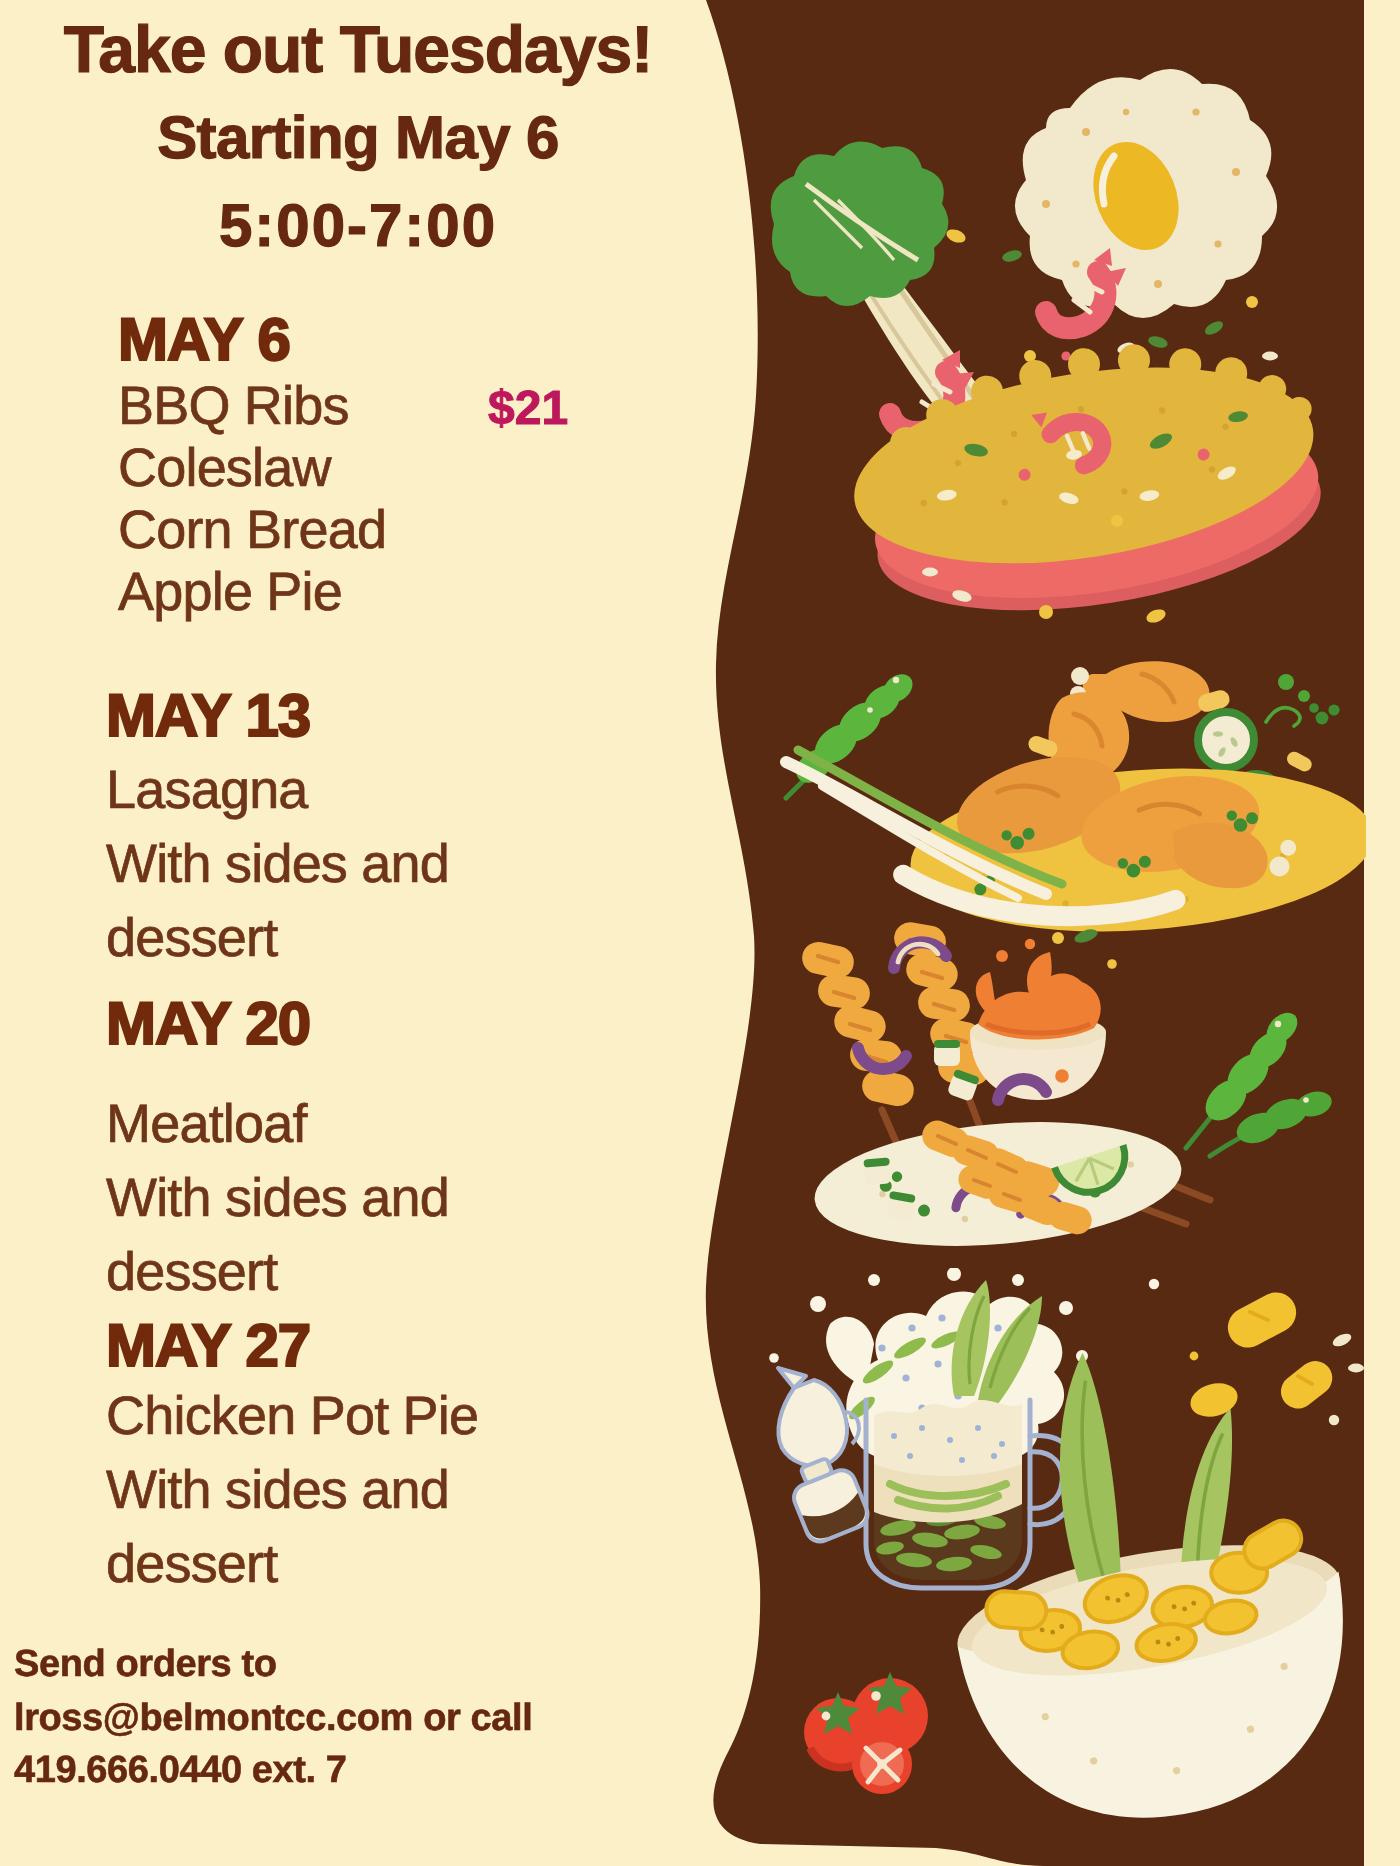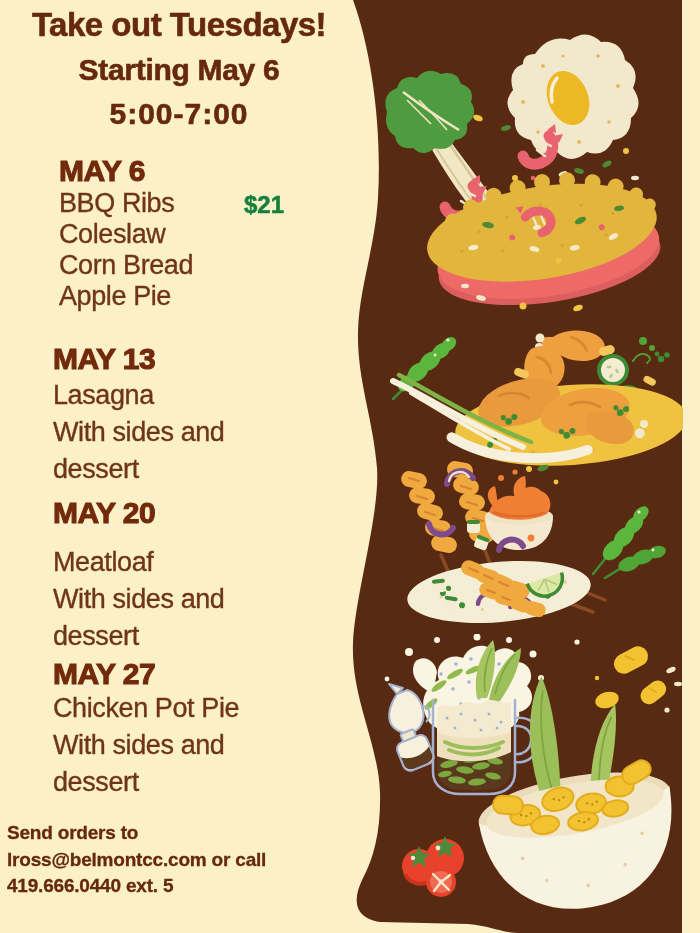--- a/index.html
+++ b/index.html
@@ -24,21 +24,21 @@
   }
   .menu-section .item{
     font-size:27px;font-weight:400;color:#6F3519;letter-spacing:-0.4px;
     -webkit-text-stroke:0.35px currentColor;
   }
   .s1{left:59px;top:154px;}
   .s1 .day{line-height:34px;}
   .s1 .item{display:block;line-height:31px;}
   .s1 .line-row{position:relative;}
   .price{
-    position:absolute;left:185px;top:3px;font-size:24px;font-weight:700;color:#15803d;
+    position:absolute;left:185px;top:3px;font-size:24px;font-weight:700;color:#be185d;
     -webkit-text-stroke:0.5px currentColor;
   }
   .s2{left:53px;top:341px;}
   .s3{left:53px;top:495px;}
   .s4{left:53px;top:658px;}
   .s2 .item,.s3 .item,.s4 .item{display:block;line-height:37px;}
   .s3 .day{margin-bottom:13px;}
   .s4 .day{line-height:32px;}
 
   .footer{position:absolute;left:7px;top:820px;color:#662810;}
@@ -97,21 +97,21 @@
   <section class="menu-section s4">
     <div class="day">MAY 27</div>
     <span class="item">Chicken Pot Pie</span>
     <span class="item">With sides and</span>
     <span class="item">dessert</span>
   </section>
 
   <div class="footer">
     <div>Send orders to</div>
     <div>lross@belmontcc.com or call</div>
-    <div>419.666.0440 ext. 5</div>
+    <div>419.666.0440 ext. 7</div>
   </div>
 
   <svg class="illus" style="left:373px;top:26px" width="310" height="288" viewBox="0 0 310 288" aria-hidden="true">
 
     <g>
       <path d="M52 84 C 70 104 94 138 120 172 C 128 182 136 196 129 201 C 121 206 108 194 100 184 C 78 158 58 122 42 94 Z" fill="#F1E7C3"></path>
       <path d="M62 96 C 80 124 100 152 116 176" stroke="#D8C79B" stroke-width="2.5" fill="none"></path>
       <path d="M52 104 C 66 128 82 152 98 174" stroke="#D8C79B" stroke-width="2" fill="none"></path>
       <path d="M14 86 Q 8 68 24 62 Q 28 48 44 52 Q 54 40 68 48 Q 84 44 88 58 Q 102 62 98 76 Q 106 88 94 98 Q 96 112 82 114 Q 76 126 62 122 Q 50 132 40 122 Q 24 124 22 110 Q 10 102 14 86 Z" fill="#4F9C40"></path>
       <path d="M86 104 C 66 92 46 78 30 66" stroke="#EFE6C2" stroke-width="2.5" fill="none"></path>

